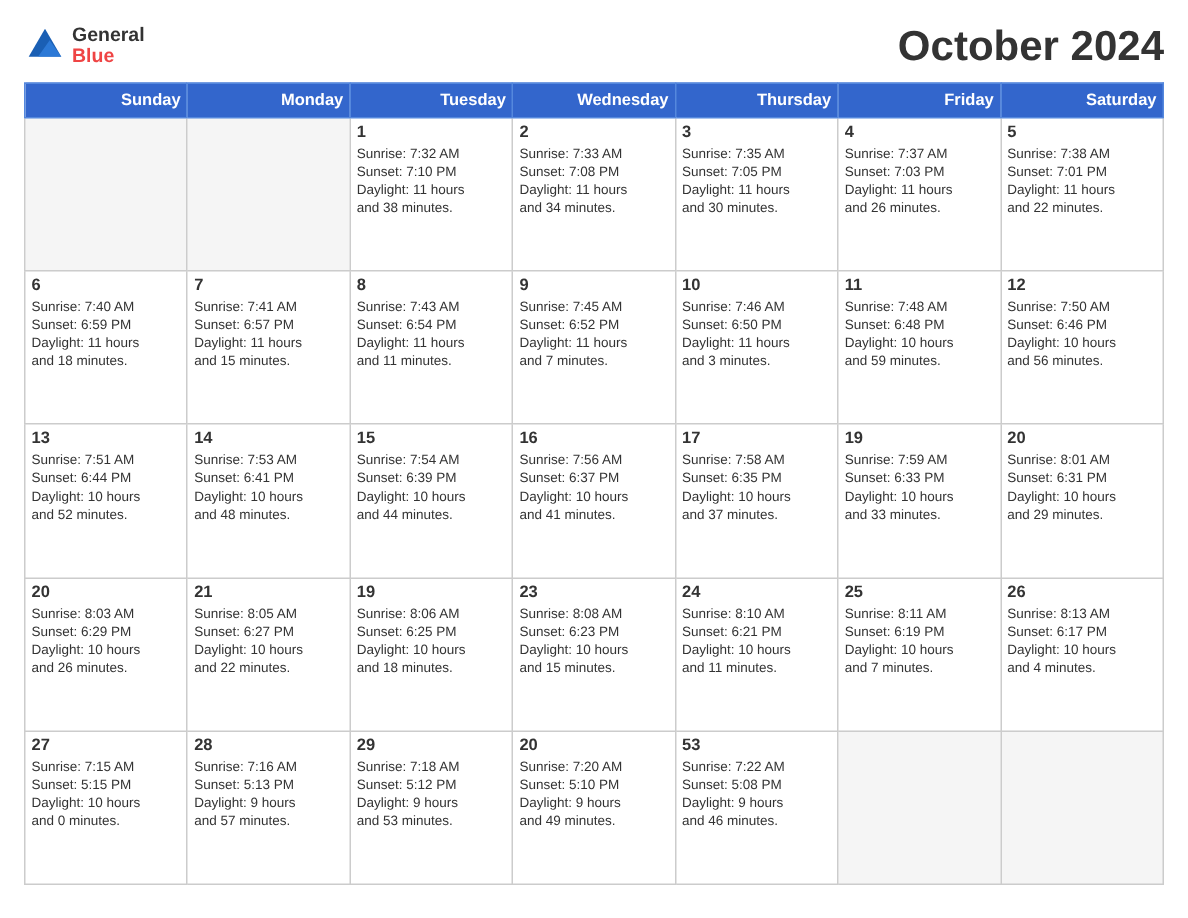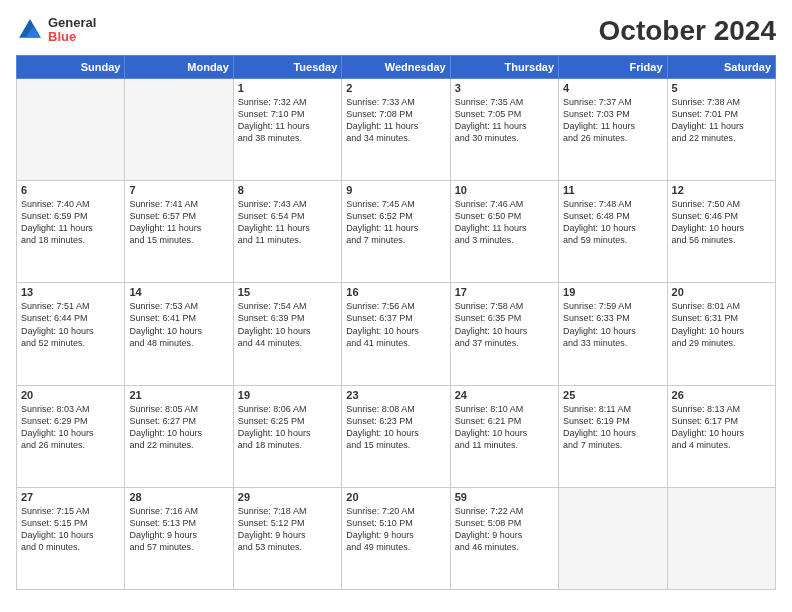--- a/index.html
+++ b/index.html
@@ -258,21 +258,21 @@
           </td>
           <td>
             <span class="day-num">29</span>
             <div class="day-info">Sunrise: 7:18 AM<br>Sunset: 5:12 PM<br>Daylight: 9 hours<br>and 53 minutes.</div>
           </td>
           <td>
             <span class="day-num">20</span>
             <div class="day-info">Sunrise: 7:20 AM<br>Sunset: 5:10 PM<br>Daylight: 9 hours<br>and 49 minutes.</div>
           </td>
           <td>
-            <span class="day-num">59</span>
+            <span class="day-num">53</span>
             <div class="day-info">Sunrise: 7:22 AM<br>Sunset: 5:08 PM<br>Daylight: 9 hours<br>and 46 minutes.</div>
           </td>
           <td class="empty"></td>
           <td class="empty"></td>
         </tr>
       </tbody>
   </table>
 </div>
 
 </body></html>

